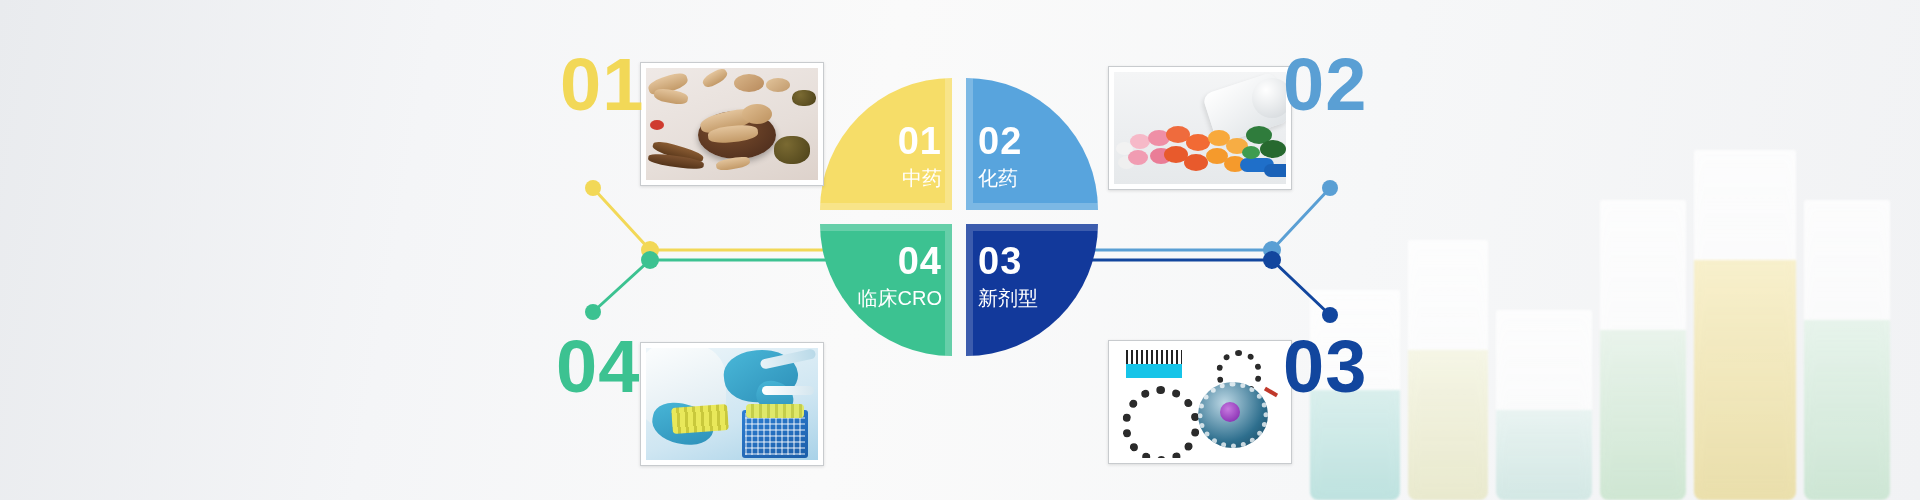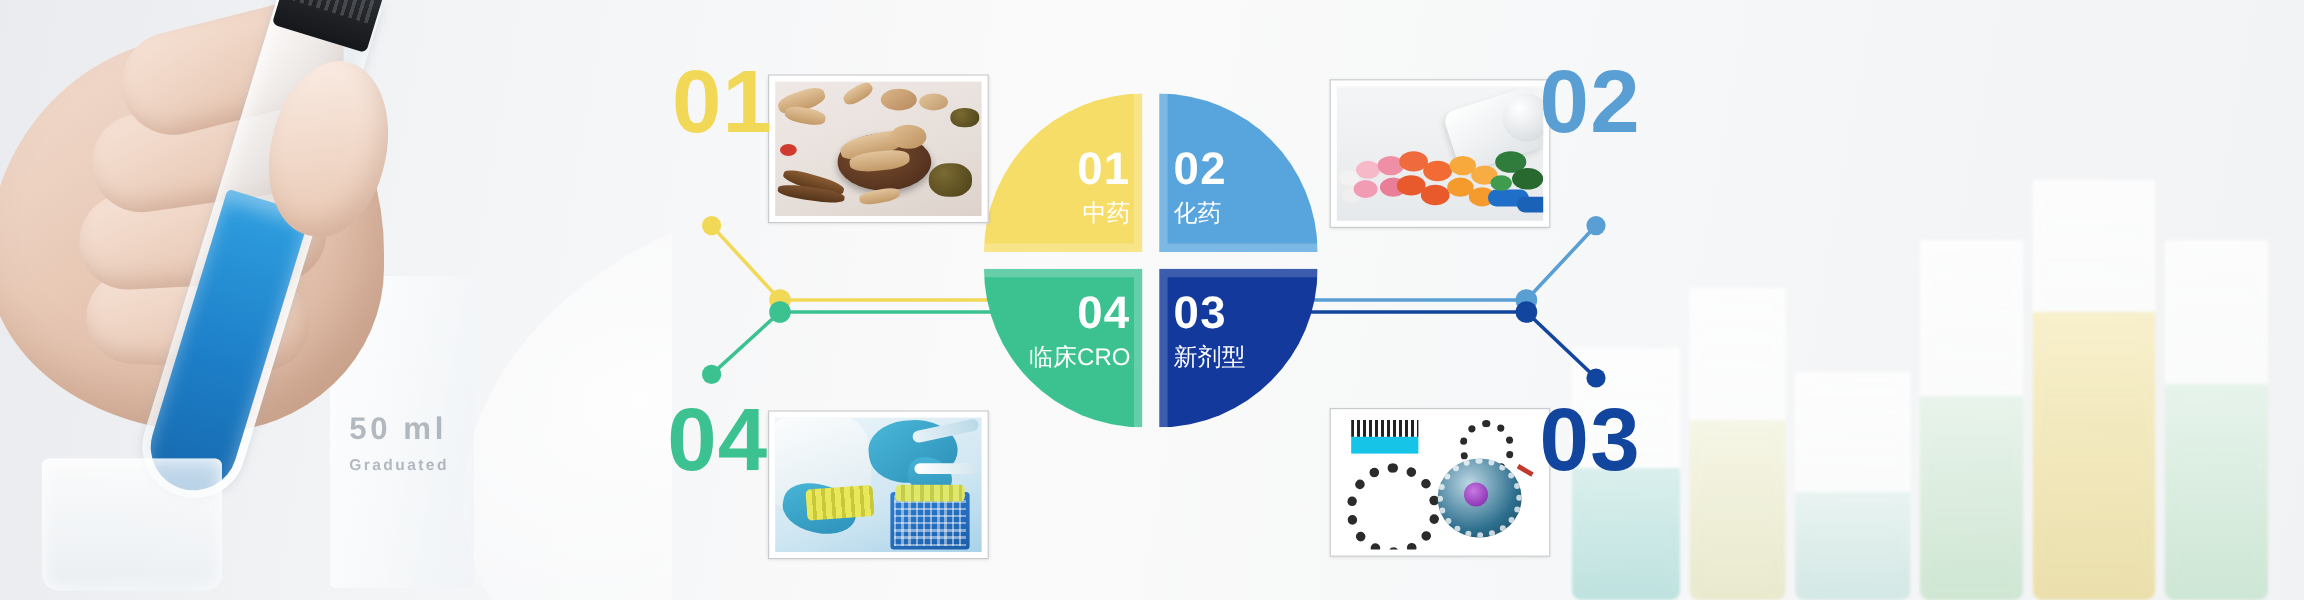--- a/index.html
+++ b/index.html
@@ -105,41 +105,20 @@
   .bn-01{left:560px;top:48px;color:#f2d857;}
   .bn-04{left:556px;top:330px;color:#3cc291;}
   .bn-02{left:1283px;top:48px;color:#5a9fd4;}
   .bn-03{left:1283px;top:330px;color:#12469e;}
 </style>
 </head>
 <body>
 
 <div id="banner">
 
-  <div class="bg-left">
-    <div class="swoosh"></div>
-    <div class="hand-wrap">
-      <div class="cyl">
-        <span style="top:112px;">50 ml</span>
-        <span style="top:150px;font-size:13px;letter-spacing:2px;">Graduated</span>
-      </div>
-      <div class="palm"></div>
-      <div class="finger f4"></div>
-      <div class="finger f3"></div>
-      <div class="finger f2"></div>
-      <div class="finger f1"></div>
-      <div class="testtube">
-        <div class="tt-glass"></div>
-        <div class="tt-liquid"></div>
-        <div class="tt-cap"></div>
-      </div>
-      <div class="thumbtip"></div>
-      <div class="beaker"></div>
-    </div>
-  </div>
 
   <div class="bg-right">
     <div class="tube" style="left:10px;width:90px;height:210px;">
         <i style="height:110px;background:linear-gradient(180deg,rgba(180,225,220,.55),rgba(150,210,205,.7));"></i>
       </div>
     <div class="tube" style="left:108px;width:80px;height:260px;">
         <i style="height:150px;background:linear-gradient(180deg,rgba(238,238,200,.5),rgba(220,220,170,.65));"></i>
       </div>
     <div class="tube" style="left:196px;width:96px;height:190px;">
         <i style="height:90px;background:linear-gradient(180deg,rgba(205,232,226,.45),rgba(175,215,208,.6));"></i>

